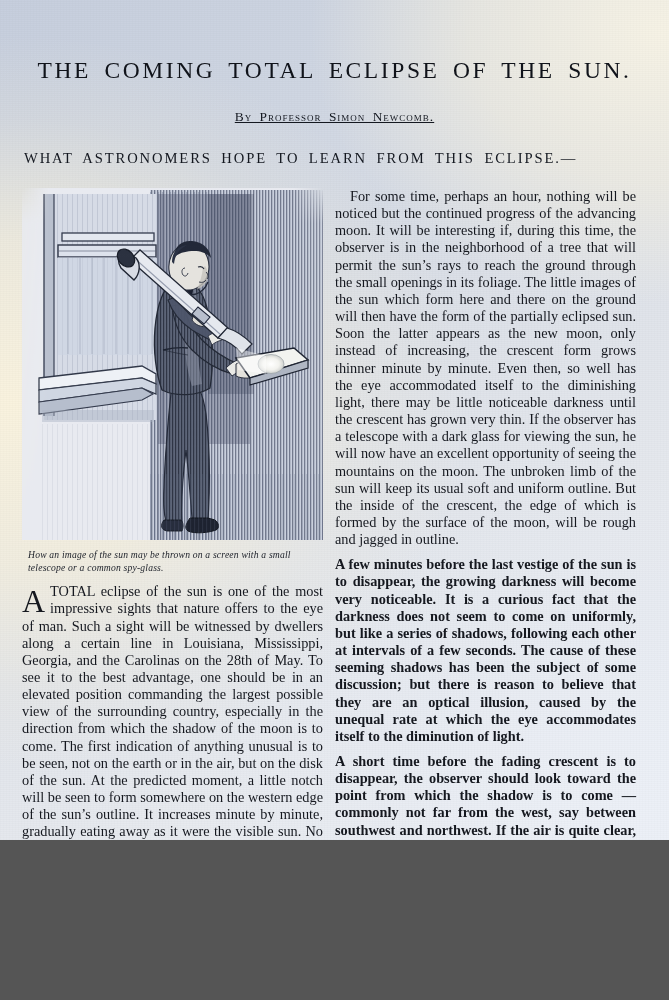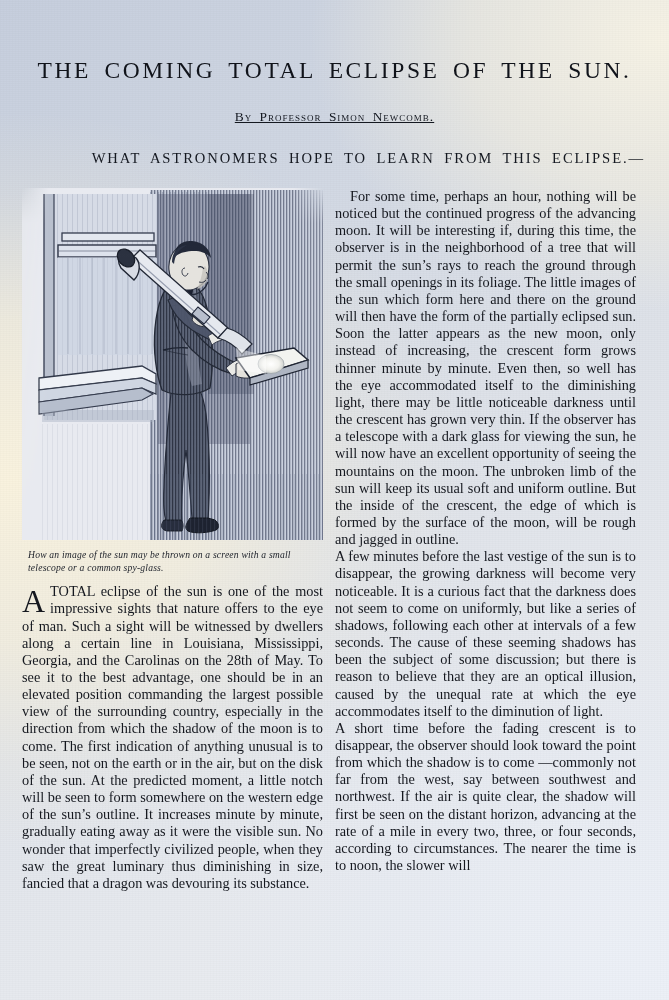--- a/index.html
+++ b/index.html
@@ -3,21 +3,21 @@
 <meta charset="utf-8">
 <style>
   html, body {
     margin: 0;
     padding: 0;
     background: #555;
   }
   #page {
     position: relative;
     width: 669px;
-    height: 1000px;
+    height: 840px;
     overflow: hidden;
     font-family: "Liberation Serif", "DejaVu Serif", serif;
     color: #14161c;
     
     background-color: #dfe2e9;
     background-image:
       radial-gradient(ellipse 520px 420px at 2% 48%, rgba(250,243,222,0.97) 0%, rgba(248,241,220,0.72) 38%, rgba(245,238,216,0.18) 68%, rgba(245,238,216,0) 88%),
       radial-gradient(ellipse 430px 330px at 99% 4%, rgba(247,243,229,0.96) 0%, rgba(245,240,224,0.60) 45%, rgba(244,239,222,0) 82%),
       radial-gradient(ellipse 520px 400px at 96% 97%, rgba(236,240,247,0.95) 0%, rgba(230,235,244,0.45) 50%, rgba(228,234,243,0) 85%),
       linear-gradient(150deg, #c6cedd 0%, #cfd6e2 22%, #dde1e8 48%, #e6e9ee 72%, #eef0f3 100%);
@@ -50,21 +50,21 @@
     text-align: center;
     margin: 25px 0 0 0;
     font-size: 13.4px;
     letter-spacing: 1.0px;
     word-spacing: 3px;
     font-variant: small-caps;
     color: #141820;
     text-decoration: underline;
   }
   .deck {
-    text-align: right;
+    text-align: left;
     margin: 22px 24px 12px 24px;
     font-size: 14.6px;
     letter-spacing: 1.9px;
     word-spacing: 4px;
     line-height: 22px;
     color: #141820;
   }
   .deck .deck-line { display: block; }
 
   
@@ -78,21 +78,21 @@
 
   p.body {
     margin: 0;
     font-size: 14.3px;
     line-height: 17.15px;
     text-align: justify;
     text-justify: inter-word;
     color: #15181f;
     hyphens: manual;
   }
-  p.body + p.body { text-indent: 0; margin-top: 0; }
+  p.body + p.body { text-indent: 0; margin-top: 8px; font-weight: bold; }
   p.body.indent { text-indent: 15px; }
 
   
   .dropcap-para { position: relative; }
   .dropcap {
     float: left;
     font-size: 32px;
     line-height: 30px;
     padding: 2px 5px 0 0;
     margin-top: 1px;

